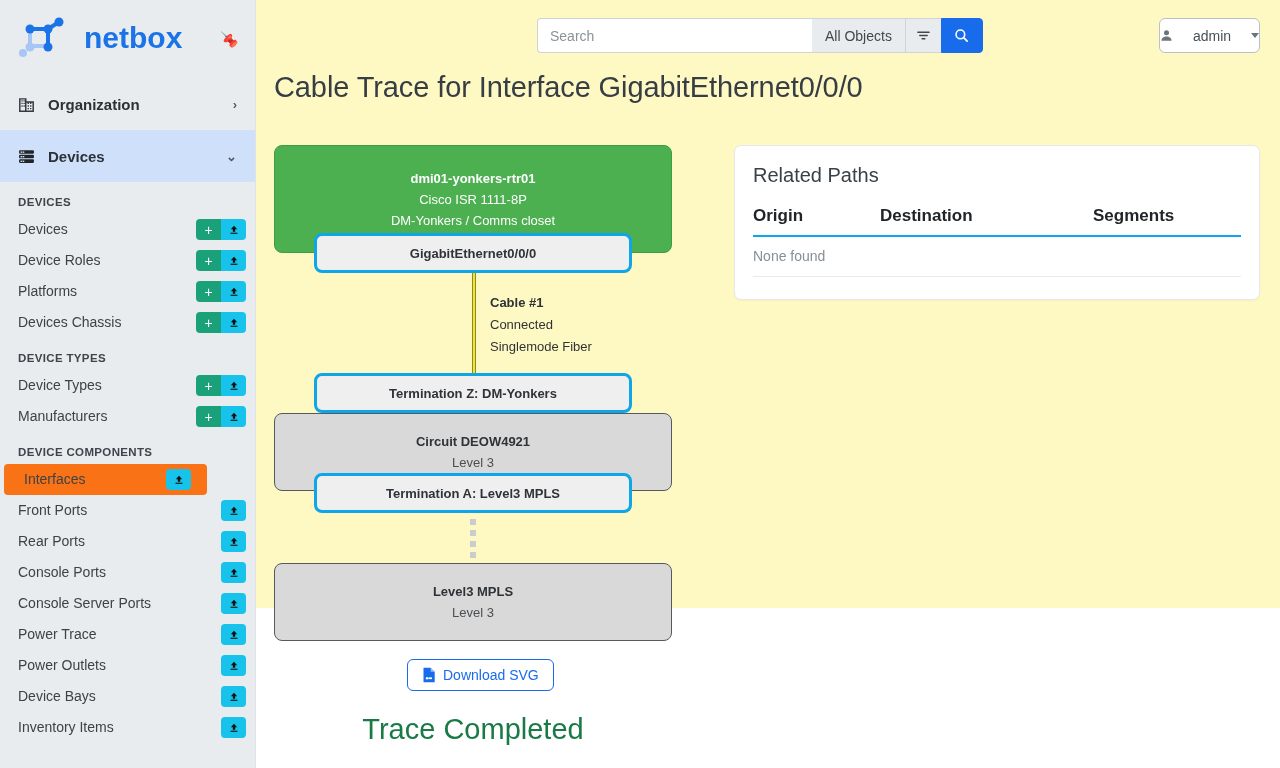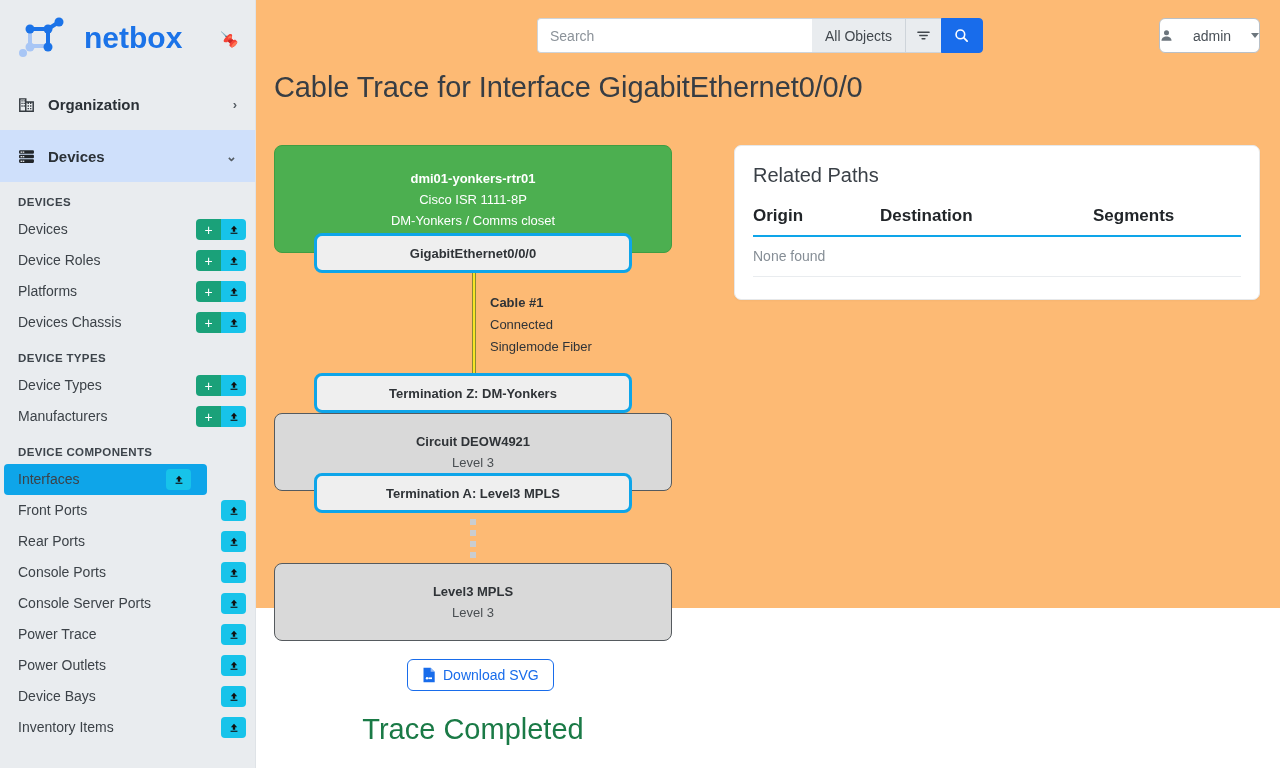--- a/index.html
+++ b/index.html
@@ -59,38 +59,38 @@
     height: 31px;
     padding-left: 18px; padding-right: 9px;
     font-size: 14px; color: #3c4248;
   }
   .item-row .it-label {
     flex: 1;
     cursor: pointer;
     line-height: 31px;
   }
   .item-row.sel {
-    background: #0ea5e9;
+    background: #f97316;
     border-radius: 4px;
     margin-left: 4px; margin-right: 49px;
-    padding-left: 14px;
+    padding-left: 20px;
     width: 203px;
   }
   .btn-pair { display: flex; align-items: center; height: 21px; }
   .mini-btn {
     height: 21px;
     display: flex; align-items: center; justify-content: center;
     color: #fff; font-size: 11px; cursor: pointer;
   }
   .mini-add { background: #1aa179; width: 25px; border-radius: 4px 0 0 4px; font-size: 14px; line-height: 1; }
   .mini-up { background: #17c3ea; width: 25px; border-radius: 0 4px 4px 0; color: #111; }
   .mini-up.solo { border-radius: 4px; width: 25px; }
 
   
-  .main { flex: 1; height: 608px; position: relative; background:#fdba74; }
+  .main { flex: 1; height: 608px; position: relative; background:#fef9c3; }
 
   .topbar {
     height: 70px;
     display: flex; align-items: center;
     padding: 0 20px;
     position: relative;
   }
   .searchbar {
     position: absolute; left: 281px; top: 18px;
     display: flex; align-items: stretch;

